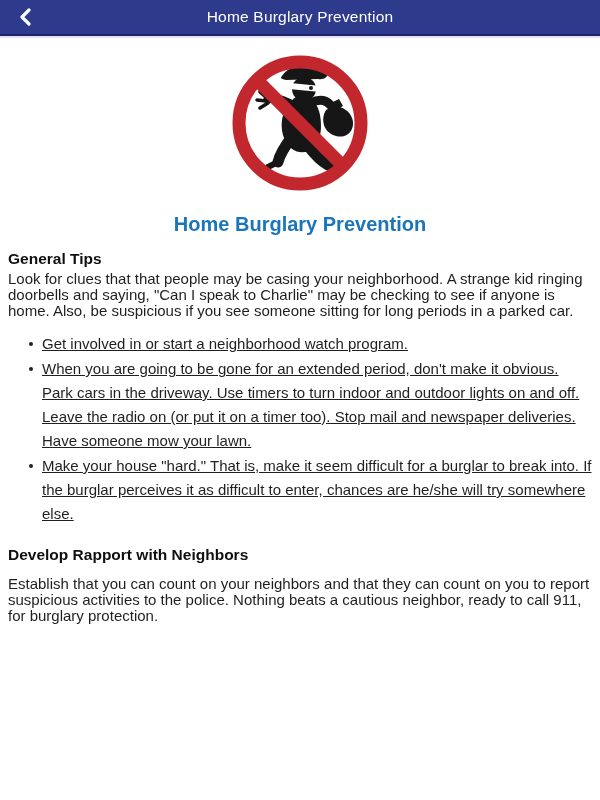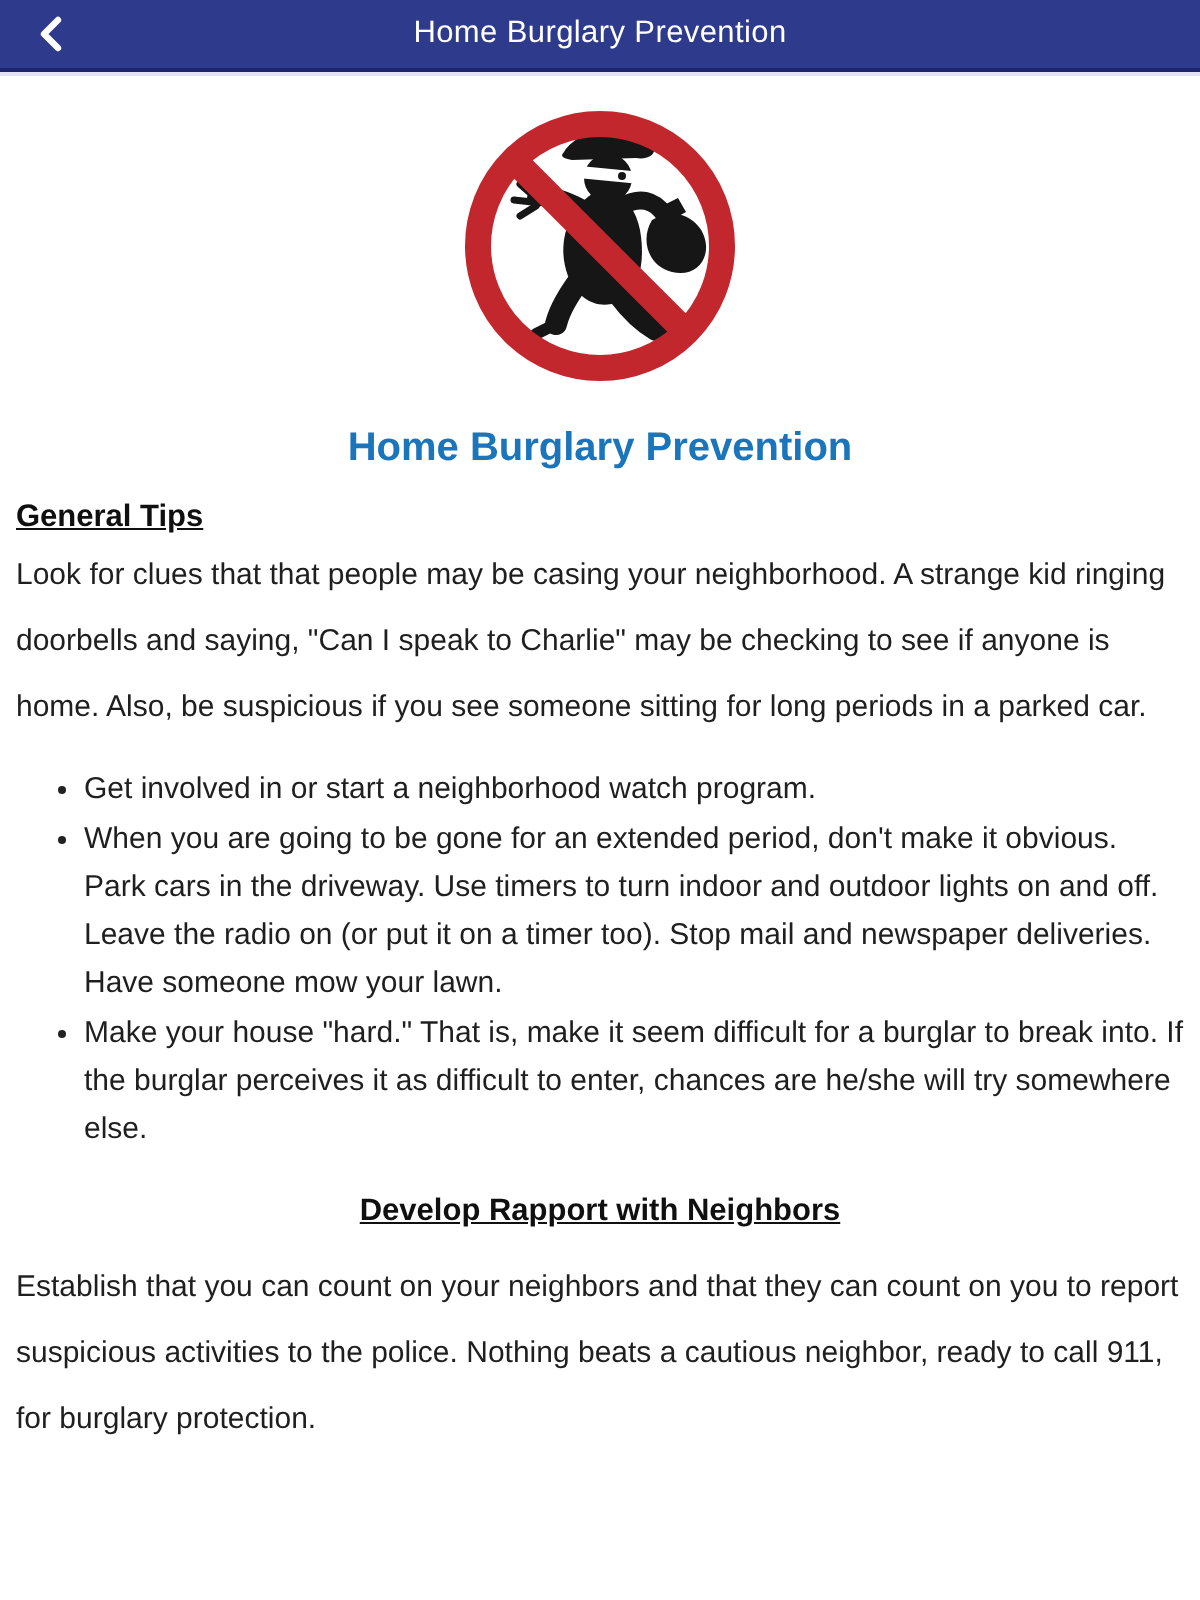--- a/index.html
+++ b/index.html
@@ -23,27 +23,27 @@
   .topbar-title {
     flex:1; text-align:center; color:#ffffff; font-size:15.5px; letter-spacing:.2px;
   }
   .hero { display:flex; justify-content:center; margin-top:12px; }
   .page-title {
     text-align:center; color:var(--accent); font-size:20px; font-weight:bold;
     margin:15px 0 9px;
   }
   main { padding:0 8px 14px; }
   .sec-heading {
-    font-size:15.5px; font-weight:bold; color:#101010; margin:14px 0 3px;text-decoration:underline;
+    font-size:15.5px; font-weight:bold; color:#101010; margin:14px 0 3px;
   }
-  .sec-heading.spaced { margin-top:20px; margin-bottom:12px;text-align:center; }
-  .body-p { font-size:15px; line-height:33px; margin:0 0 8px; color:#1f1f1f; }
+  .sec-heading.spaced { margin-top:20px; margin-bottom:12px; }
+  .body-p { font-size:15px; line-height:16px; margin:0 0 8px; color:#1f1f1f; }
   ul.tips { list-style:none; margin:13px 0 6px; padding:0 0 0 34px; }
   ul.tips li {
-    position:relative; font-size:15px; line-height:24px; margin:0 0 1px; color:#1f1f1f;
+    position:relative; font-size:15px; line-height:24px; margin:0 0 1px; color:#1f1f1f;text-decoration:underline;
   }
   ul.tips li::before {
     content:""; position:absolute; left:-13px; top:10px;
     width:4px; height:4px; border-radius:50%; background:#222;
   }
 </style>
 </head>
 <body style="--header-bg: #2e3a8c; --accent: #1b75bb; --red: #c1272d;">
 
 <div>

